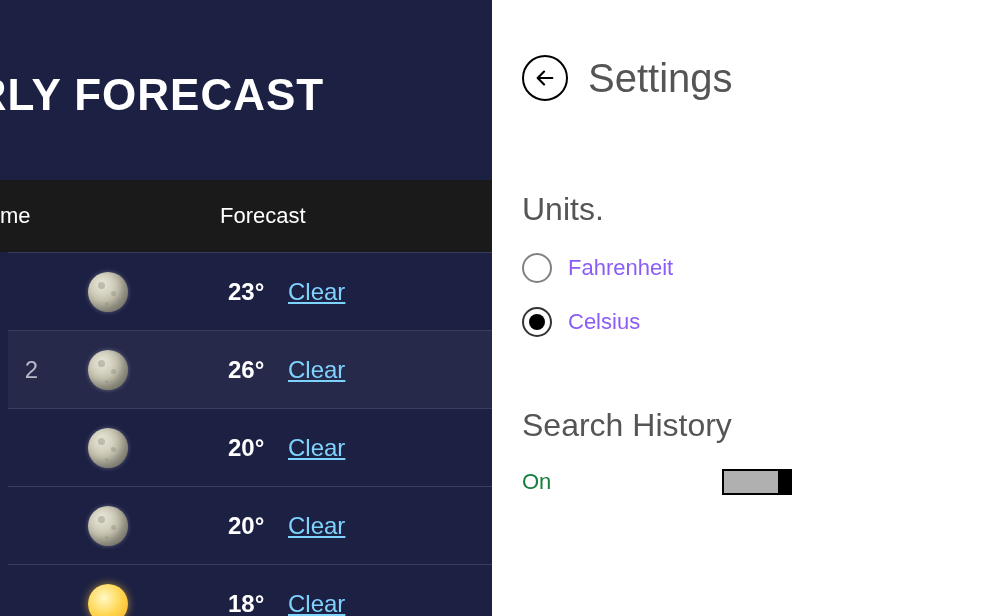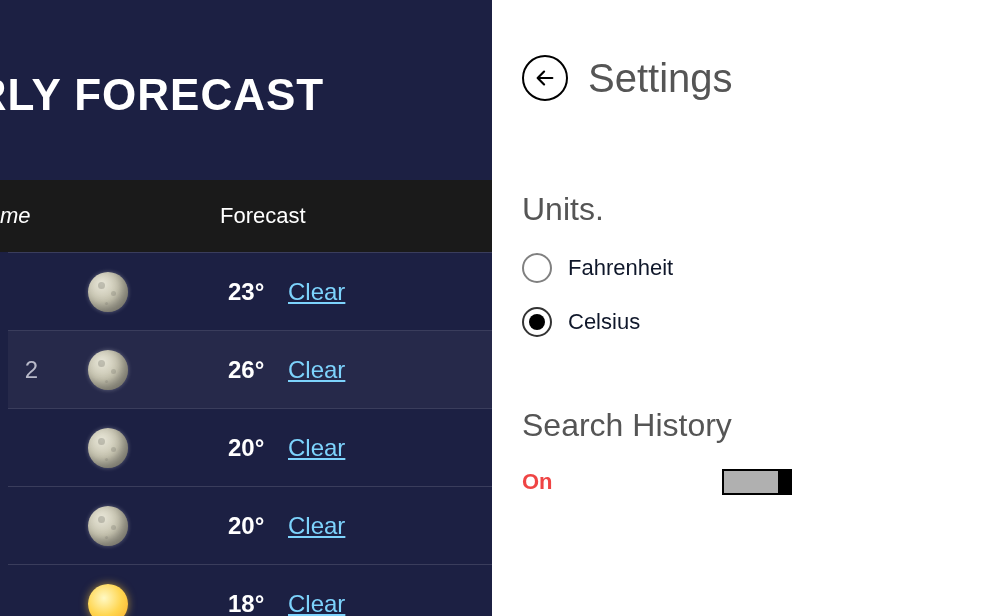--- a/index.html
+++ b/index.html
@@ -29,21 +29,21 @@
   }
   .forecast-header {
     background: #1a1a1a;
     height: 72px;
     margin-top: 60px;
     display: flex;
     align-items: center;
     font-size: 22px;
     color: #fff;
   }
-  .col-time { width: 30px; text-align: right; overflow:hidden;font-style:italic; }
+  .col-time { width: 30px; text-align: right; overflow:hidden; }
   .col-icon { width: 140px; }
   .col-forecast { flex: 1; padding-left: 50px; }
   .forecast-row {
     height: 78px;
     display: flex;
     align-items: center;
     border-top: 1px solid #3a3d5c;
     font-size: 24px;
     margin-left: 8px;
   }
@@ -131,21 +131,21 @@
     font-weight: 300;
     color: #555;
     margin-bottom: 25px;
   }
   .radio-group { margin-bottom: 70px; }
   .radio-option {
     display: flex;
     align-items: center;
     gap: 16px;
     font-size: 22px;
-    color: #0f172a;
+    color: #8b5cf6;
     margin-bottom: 24px;
     cursor: pointer;
   }
   .radio-outer {
     width: 30px;
     height: 30px;
     border: 2.5px solid #808080;
     border-radius: 50%;
     display: flex;
     align-items: center;
@@ -163,22 +163,22 @@
   .radio-outer.selected .radio-inner { display: block; }
   .toggle-row {
     display: flex;
     align-items: center;
     justify-content: space-between;
     width: 270px;
     margin-top: 18px;
   }
   .toggle-label {
     font-size: 22px;
-    font-weight: 700;
-    color: #ef4444;
+    font-weight: 400;
+    color: #15803d;
   }
   .toggle-switch {
     width: 70px;
     height: 26px;
     border: 2.5px solid #000;
     background: #b0b0b0;
     position: relative;
     cursor: pointer;
   }
   .toggle-handle {

